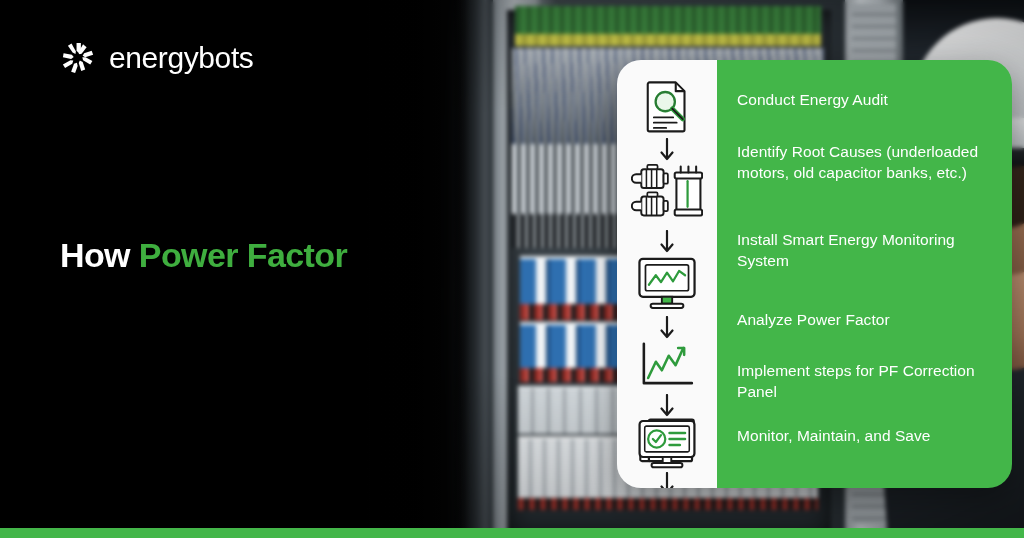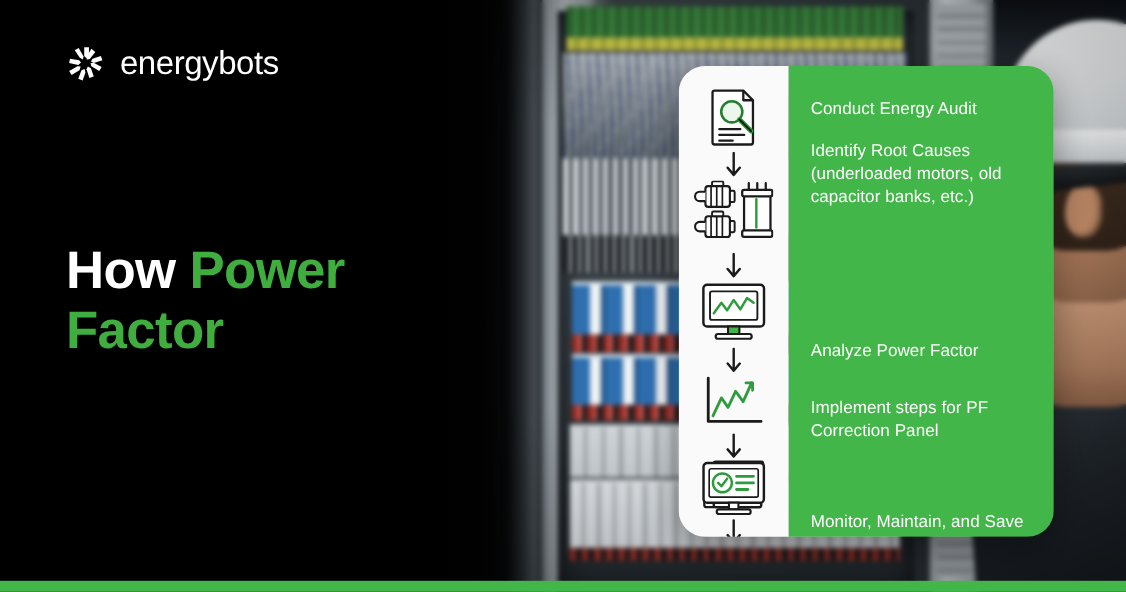--- a/index.html
+++ b/index.html
@@ -106,27 +106,27 @@
   .left-fade{position:absolute;left:370px;top:0;width:130px;height:538px;
     background:linear-gradient(90deg,#000 0%,rgba(0,0,0,.96) 35%,rgba(0,0,0,.72) 62%,rgba(0,0,0,.28) 85%,rgba(0,0,0,0) 100%);}
 
   
   .logo{position:absolute;left:60px;top:40px;display:flex;align-items:center;gap:13px;}
   .logo-mark{width:36px;height:36px;display:block;}
   .logo-text{color:#fff;font-size:30px;letter-spacing:-.4px;font-weight:500;
     font-family:"Liberation Sans",sans-serif;}
 
   
-  .headline{position:absolute;left:60px;top:220px;width:400px;
-    font-size:48px;line-height:1.12;color:#fff;font-weight:700;letter-spacing:-.6px;}
+  .headline{position:absolute;left:60px;top:236px;width:400px;
+    font-size:34px;line-height:1.12;color:#fff;font-weight:700;letter-spacing:-.6px;}
   .headline .hl-accent{color:#3fae3f;}
   .hl-line2{display:block;}
 
   
-  .card{position:absolute;left:617px;top:60px;width:341px;height:428px;
+  .card{position:absolute;left:617px;top:60px;width:395px;height:428px;
     border-radius:24px;overflow:hidden;display:flex;
     box-shadow:0 10px 34px rgba(0,0,0,.38);justify-content:space-between;}
   .card-icons{width:100px;background:#fafafa;position:relative;flex:0 0 100px;}
   .card-steps{flex:1;background:#43b649;position:relative;}
 
   .icon-col{position:absolute;left:0;top:0;width:100px;height:428px;}
   .icon-cell{position:absolute;left:50%;transform:translateX(-50%);}
   .arrow-cell{position:absolute;left:50%;transform:translateX(-50%);}
 
   .steps-list{position:absolute;left:0;top:0;width:100%;height:100%;}
@@ -290,24 +290,25 @@
             <path d="M7 1 V20 M1.5 14.5 L7 21 L12.5 14.5" fill="none" stroke="#1b1b1b" stroke-width="2.2" stroke-linecap="round" stroke-linejoin="round"></path>
           </svg>
         </div>
 
       </div>
     </div>
 
     <div class="card-steps">
       <div class="steps-list">
         <div class="step-label" style="top:30px;">Conduct Energy Audit</div>
-        <div class="step-label" style="top:68px;">Identify Root Causes (underloaded motors, old capacitor banks, etc.)</div>
+        <div class="step-label" style="top:82px;">Identify Root Causes (underloaded motors, old capacitor banks, etc.)</div>
+        <div class="step-label" style="top:170px;">Install Smart Energy Monitoring System</div>
         <div class="step-label" style="top:301px;">Implement steps for PF Correction Panel</div>
         <div class="step-label" style="top:250px;">Analyze Power Factor</div>
-        <div class="step-label" style="top:366px;margin-top:39px;">Monitor, Maintain, and Save</div>
+        <div class="step-label" style="top:366px;">Monitor, Maintain, and Save</div>
       </div>
     </div>
   </div>
 
   <svg style="position:absolute;left:637px;top:419px;" width="60" height="52" viewBox="0 0 70 60">
     <rect x="3" y="2" width="64" height="42" rx="4" fill="#fff" stroke="#1b1b1b" stroke-width="2.6"></rect>
     <rect x="9" y="8" width="52" height="30" rx="2" fill="#fff" stroke="#1b1b1b" stroke-width="1.8"></rect>
     <circle cx="23" cy="23" r="10" fill="#fff" stroke="#2e9b3c" stroke-width="2.6"></circle>
     <path d="M18.5 23 L22 26.5 L28 18.5" fill="none" stroke="#2e9b3c" stroke-width="2.6" stroke-linecap="round" stroke-linejoin="round"></path>
     <path d="M38 16 h18 M38 23 h18 M38 30 h12" stroke="#2e9b3c" stroke-width="3" stroke-linecap="round"></path>

